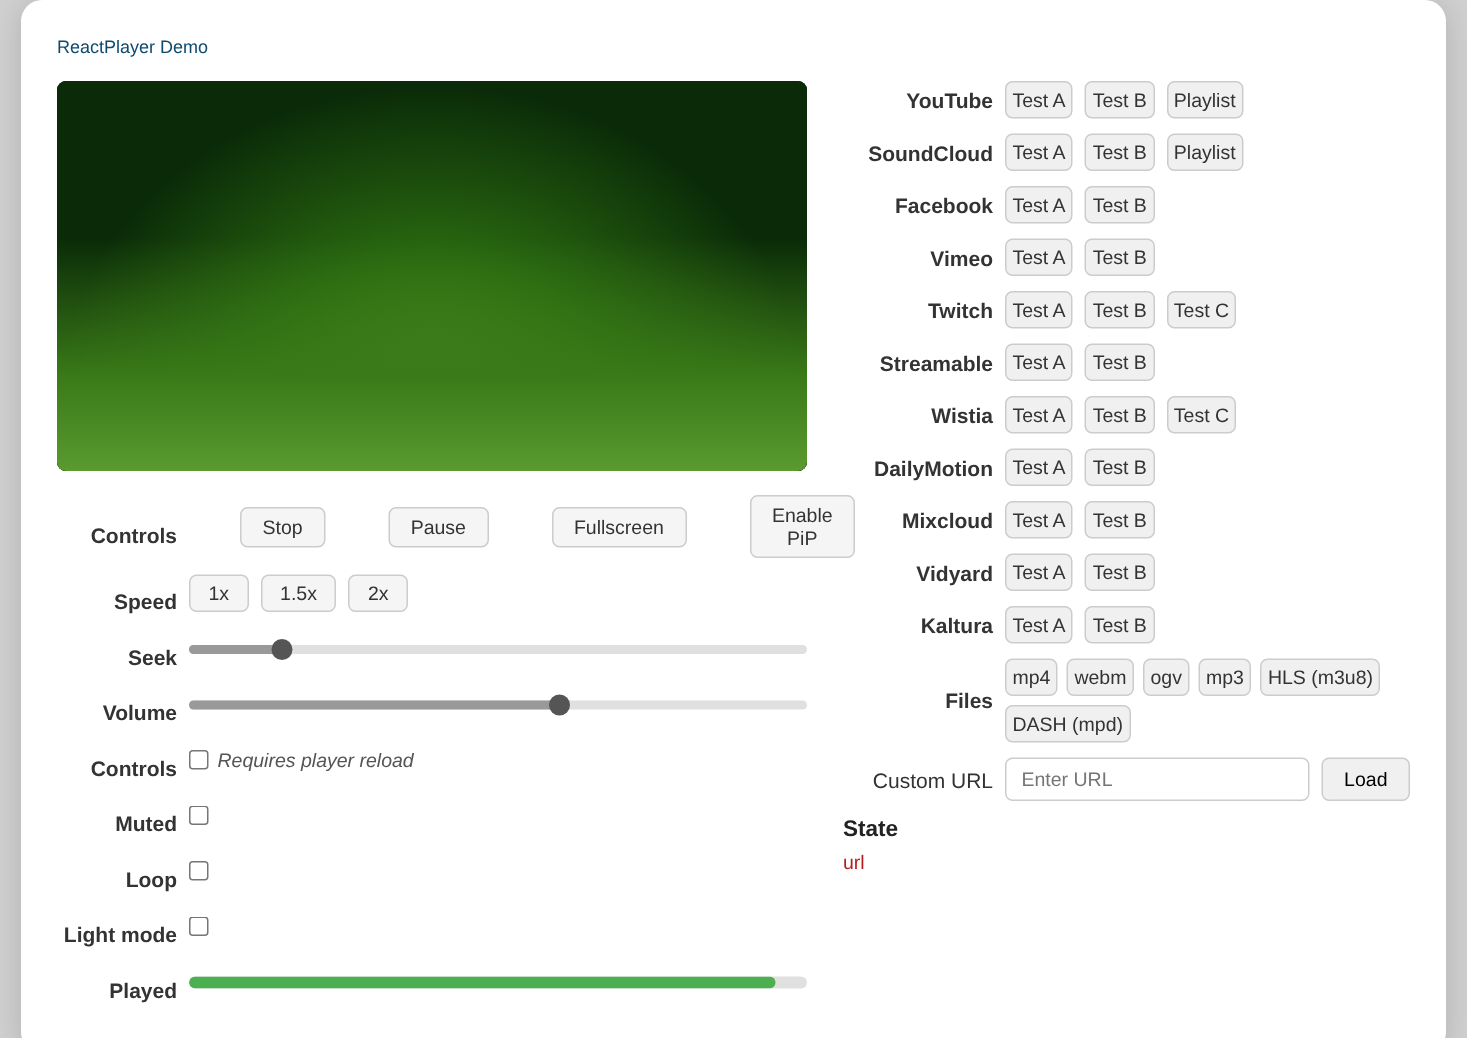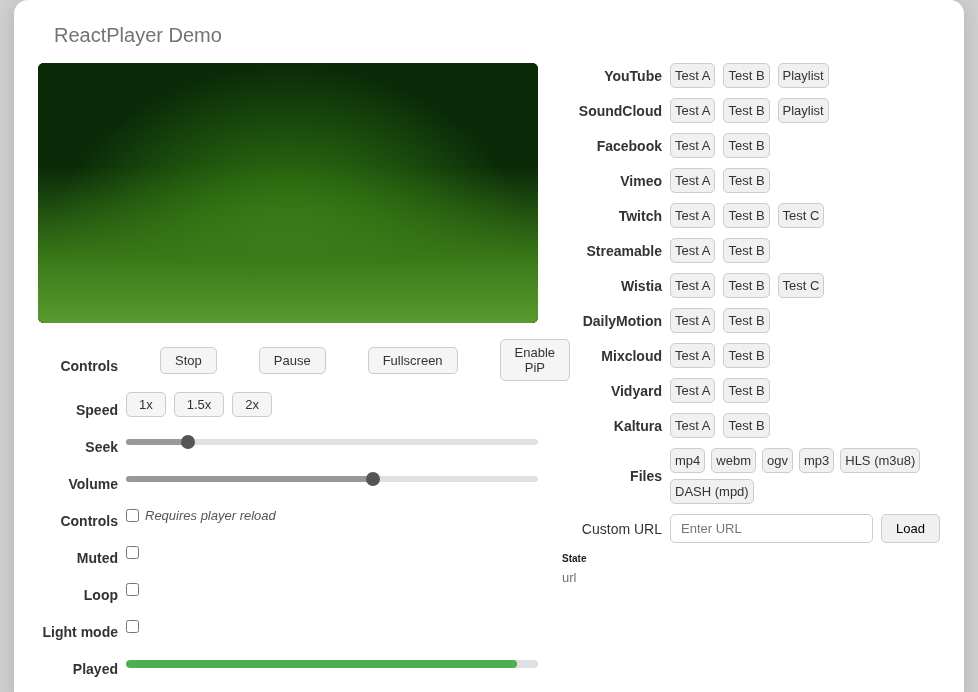--- a/index.html
+++ b/index.html
@@ -16,25 +16,24 @@
       background: #fff;
       border-radius: 14px;
       width: 950px;
       min-height: 660px;
       padding: 24px;
       display: flex;
       flex-direction: column;
       box-shadow: 0 2px 20px rgba(0,0,0,0.15);
     }
     .app-title {
-      font-size: 20px;
+      font-size: 12px;
       font-weight: 500;
       margin-bottom: 16px;
-      color: #737373;
-      margin-left: 16px;
+      color: #0c4a6e;
     }
     .main-content {
       display: flex;
       gap: 24px;
     }
     .left-panel {
       width: 500px;
       flex-shrink: 0;
     }
     .video-container {
@@ -199,30 +198,30 @@
       border-radius: 5px;
       background: #f0f0f0;
       cursor: pointer;
       font-size: 13px;
     }
     .state-section {
       margin-top: 4px;
     }
     .state-title {
       font-weight: 600;
-      font-size: 10px;
+      font-size: 15px;
       margin-bottom: 6px;
       color: #222;
     }
     .state-row {
       display: flex;
       gap: 12px;
     }
     .state-key {
-      color: #737373;
+      color: #b91c1c;
       font-size: 13px;
       width: 30px;
     }
     .state-val {
       color: #1a6bcc;
       font-size: 13px;
     }
     .files-row {
       display: flex;
       flex-wrap: wrap;

